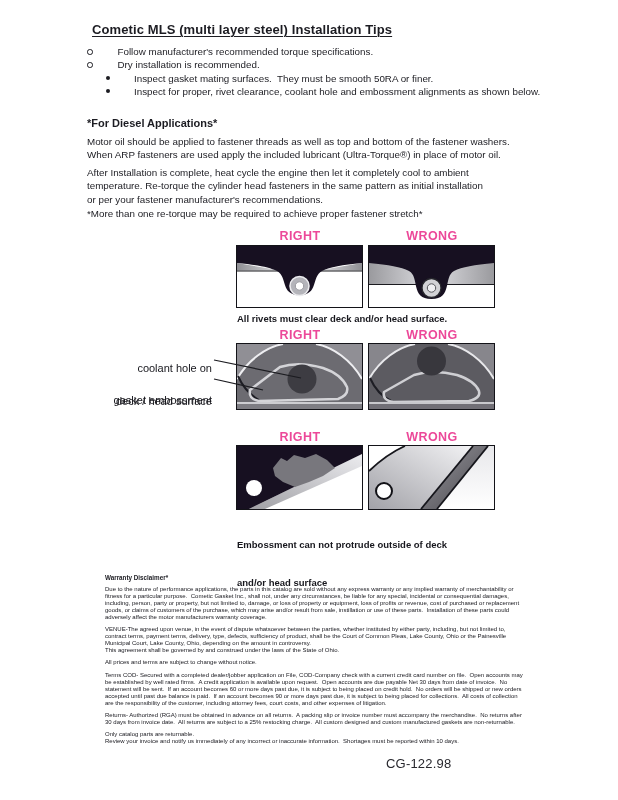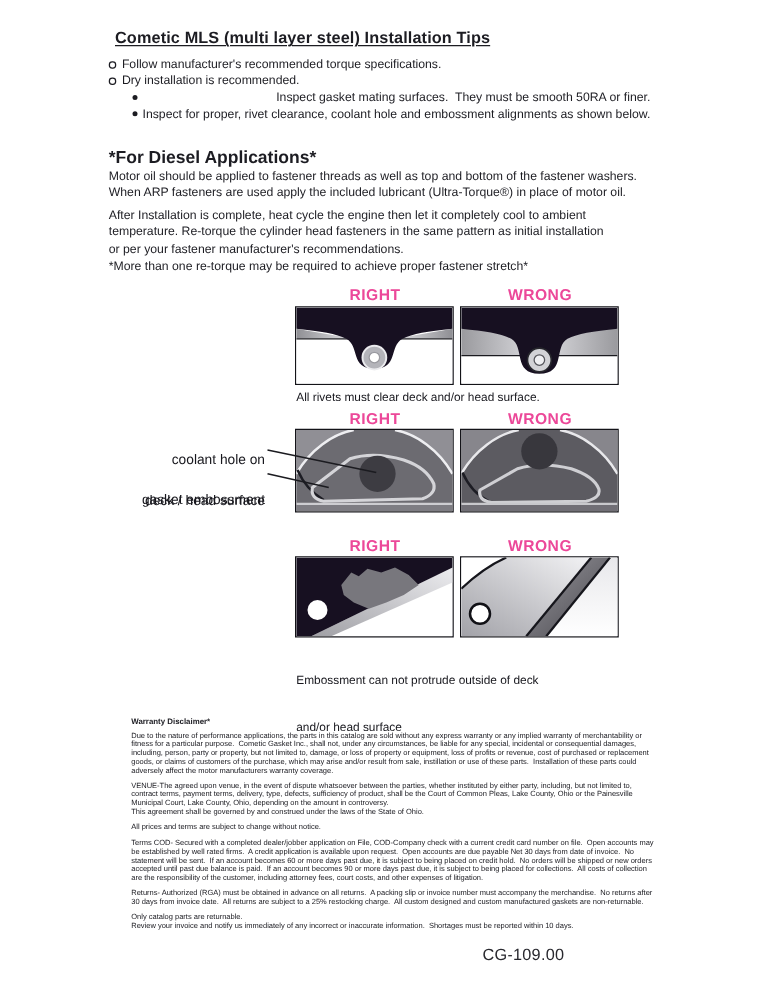--- a/index.html
+++ b/index.html
@@ -7,29 +7,29 @@
     position:relative; width:618px; height:800px; background:#ffffff;
     font-family:"Liberation Sans", sans-serif; color:#1c1c22; overflow:hidden;
   }
   .abs { position:absolute; }
   .title {
     font-weight:bold; font-size:13px; letter-spacing:0.1px;
     text-decoration:underline; text-underline-offset:2px; text-decoration-thickness:1.2px;
     white-space:pre;
   }
   .body-line { font-size:9.8px; line-height:13.4px; white-space:pre; }
-  .bullet-row { display:flex; align-items:flex-start; height:13.4px; }
-  .bullet-row.sub { margin-left:19px;justify-content:space-between; }
+  .bullet-row { display:flex; align-items:flex-start; height:13.4px;gap:20px; }
+  .bullet-row.sub { margin-left:19px; }
   .b-marker { width:3.5px; height:3.5px; border:1px solid #1c1c22; border-radius:50%; margin:4px 5px 0 0; flex:none; }
   .sb-marker { width:4px; height:4px; background:#1c1c22; border-radius:50%; margin:4px 4px 0 0; flex:none; }
-  .h2 { font-weight:bold; font-size:14px; white-space:pre; }
+  .h2 { font-weight:bold; font-size:11px; white-space:pre; }
   .rw-label { position:absolute; width:128px; text-align:center; font-weight:bold; font-size:12.5px; letter-spacing:0.4px; color:#ec4899; }
   .dbox { position:absolute; width:125px; border:1.5px solid #131318; background:#fff; }
   .dbox svg { display:block; }
-  .caption { position:absolute; font-weight:normal; font-size:9.5px; line-height:12.5px; white-space:pre; color:#17171d; }
+  .caption { position:absolute; font-weight:bold; font-size:9.5px; line-height:12.5px; white-space:pre; color:#17171d; }
   .callout { position:absolute; width:130px; text-align:right; font-size:11px; line-height:11px; white-space:pre; color:#17171d; }
   .warranty { position:absolute; left:105px; top:574px; width:430px; font-size:6px; line-height:7.1px; color:#202026; }
   .w-head { font-weight:bold; font-size:6.3px; margin-bottom:4.5px; white-space:pre; }
   .w-para { margin-bottom:5px; }
   .wline { white-space:pre; }
   .page-code { position:absolute; left:386px; top:756px; font-size:13px; letter-spacing:0.2px; color:#28282e; white-space:pre; }
   .leader-overlay { position:absolute; left:120px; top:330px; pointer-events:none; }
 </style>
 </head>
 <body>
@@ -240,15 +240,15 @@
     <div class="w-para">
       <div class="wline">Returns- Authorized (RGA) must be obtained in advance on all returns.  A packing slip or invoice number must accompany the merchandise.  No returns after</div>
       <div class="wline">30 days from invoice date.  All returns are subject to a 25% restocking charge.  All custom designed and custom manufactured gaskets are non-returnable.</div>
     </div>
     <div class="w-para">
       <div class="wline">Only catalog parts are returnable.</div>
       <div class="wline">Review your invoice and notify us immediately of any incorrect or inaccurate information.  Shortages must be reported within 10 days.</div>
     </div>
   </div>
 
-  <div class="page-code">CG-109.00</div>
+  <div class="page-code">CG-122.98</div>
 
 </div>
 
 </body></html>

